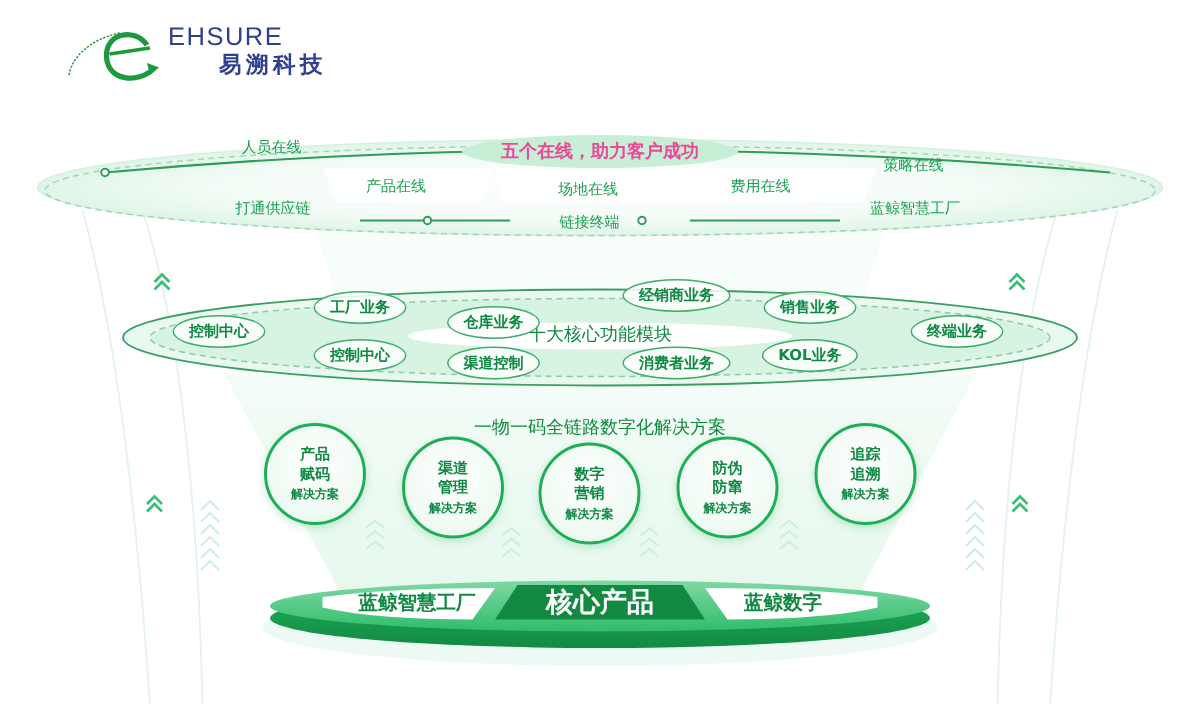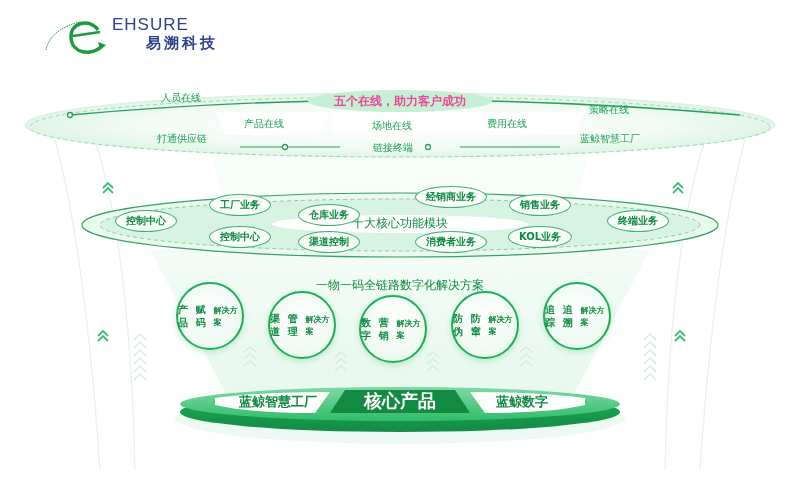--- a/index.html
+++ b/index.html
@@ -18,21 +18,21 @@
   .txt { position:absolute; color:#1aa052; font-size:10px; white-space:nowrap; transform:translate(-50%,-50%); }
   .title1 { font-size:12px; font-weight:bold; color:#ec4899; }
   .title2 { font-size:12px; font-weight:normal; color:#0f8a3f; }
 
   .pill { position:absolute; transform:translate(-50%,-50%); border:1.5px solid #3fae6b; border-radius:50%;
           background:rgba(255,255,255,0.85); color:#108a43; font-size:10px; font-weight:bold;
           padding:3px 10px; white-space:nowrap; }
 
   .circle { position:absolute; width:64px; height:64px; border-radius:50%; border:2.5px solid #1fae58;
             background:radial-gradient(circle at 50% 40%, #ffffff 0%, #eefaf2 70%, #d5f2df 100%);
-            transform:translate(-50%,-50%); display:flex; flex-direction:row; align-items:center; justify-content:center;
+            transform:translate(-50%,-50%); display:flex; flex-direction:column; align-items:center; justify-content:center;
             box-shadow:0 2px 6px rgba(31,174,88,0.25); }
   .circle .l1 { color:#108a43; font-size:10px; font-weight:bold; line-height:13px; }
   .circle .l2 { color:#108a43; font-size:8px; font-weight:bold; line-height:12px; margin-top:1px; }
 
   .base-label { position:absolute; transform:translate(-50%,-50%); font-size:13px; font-weight:bold; color:#108a43; white-space:nowrap;text-align:right; }
   .base-core { color:#ffffff; font-size:18px; }
 </style>
 </head>
 <body>
 

